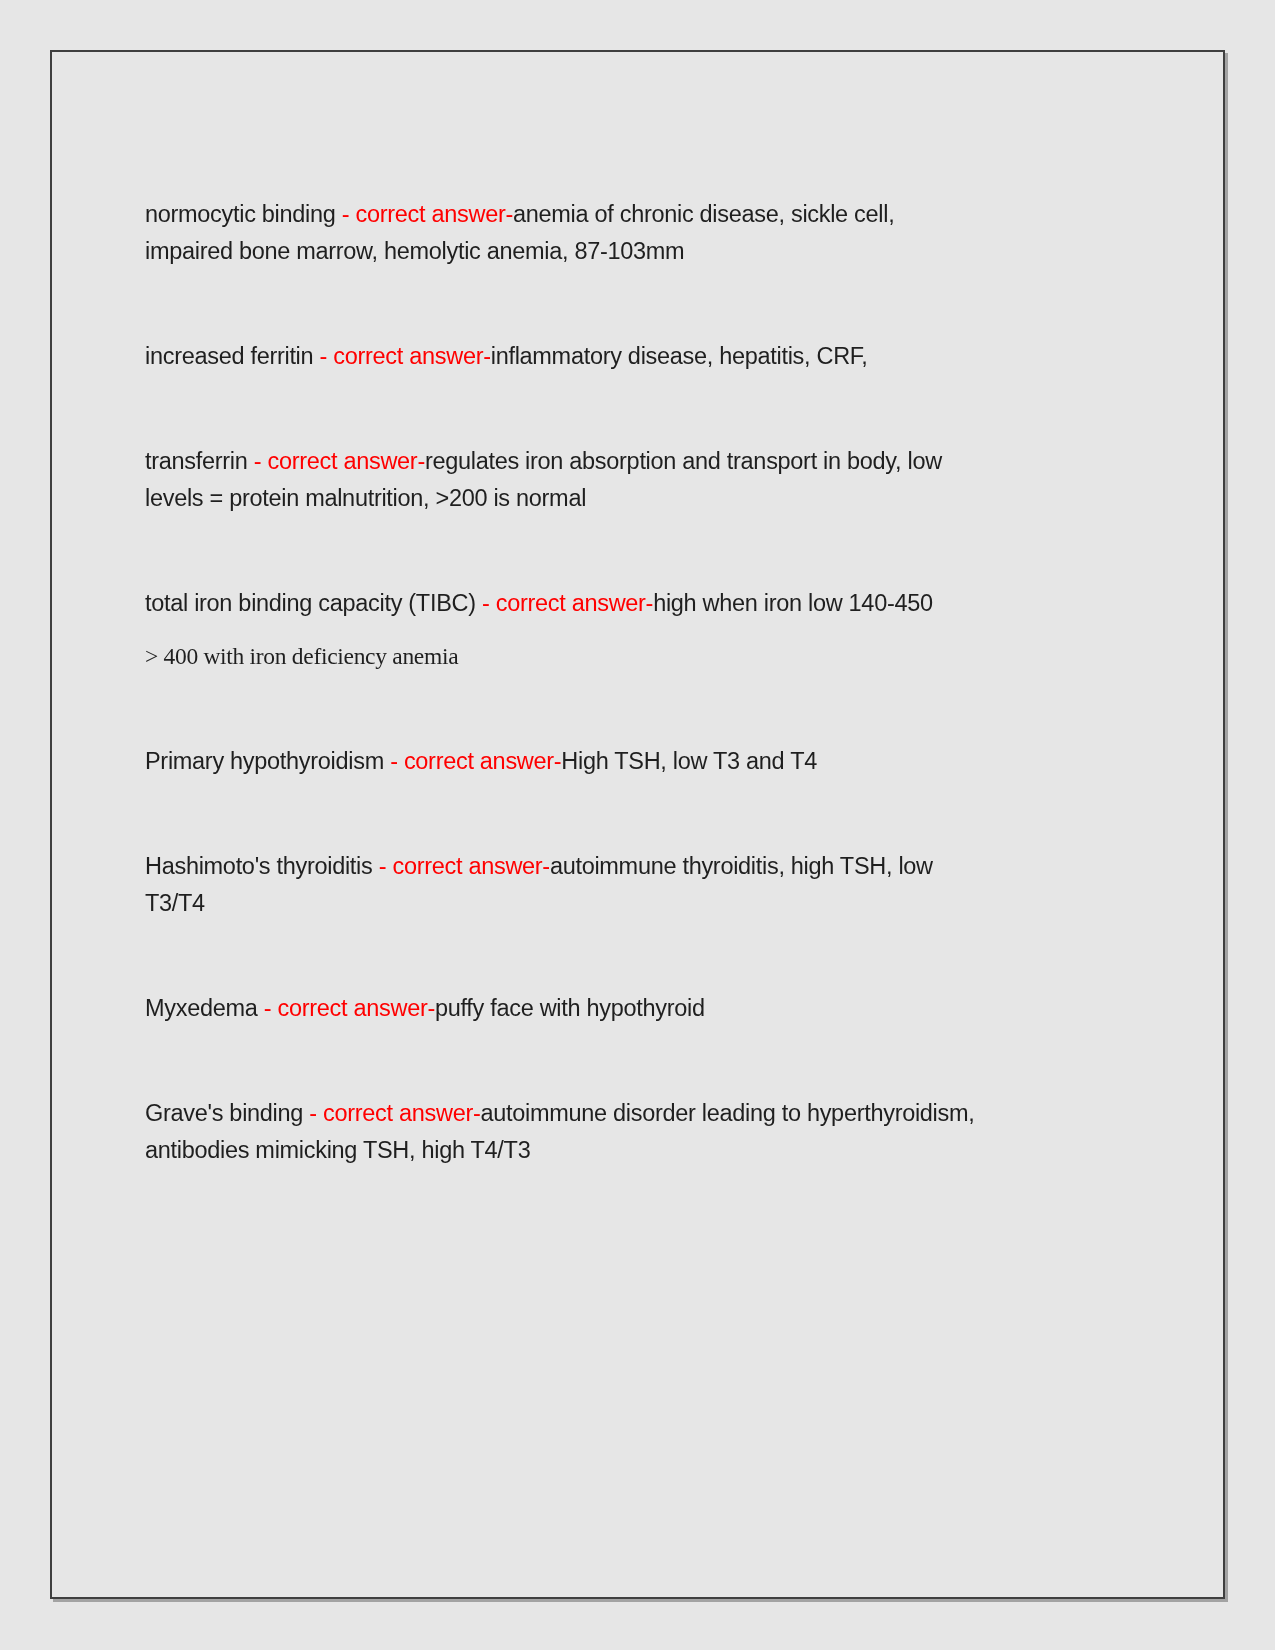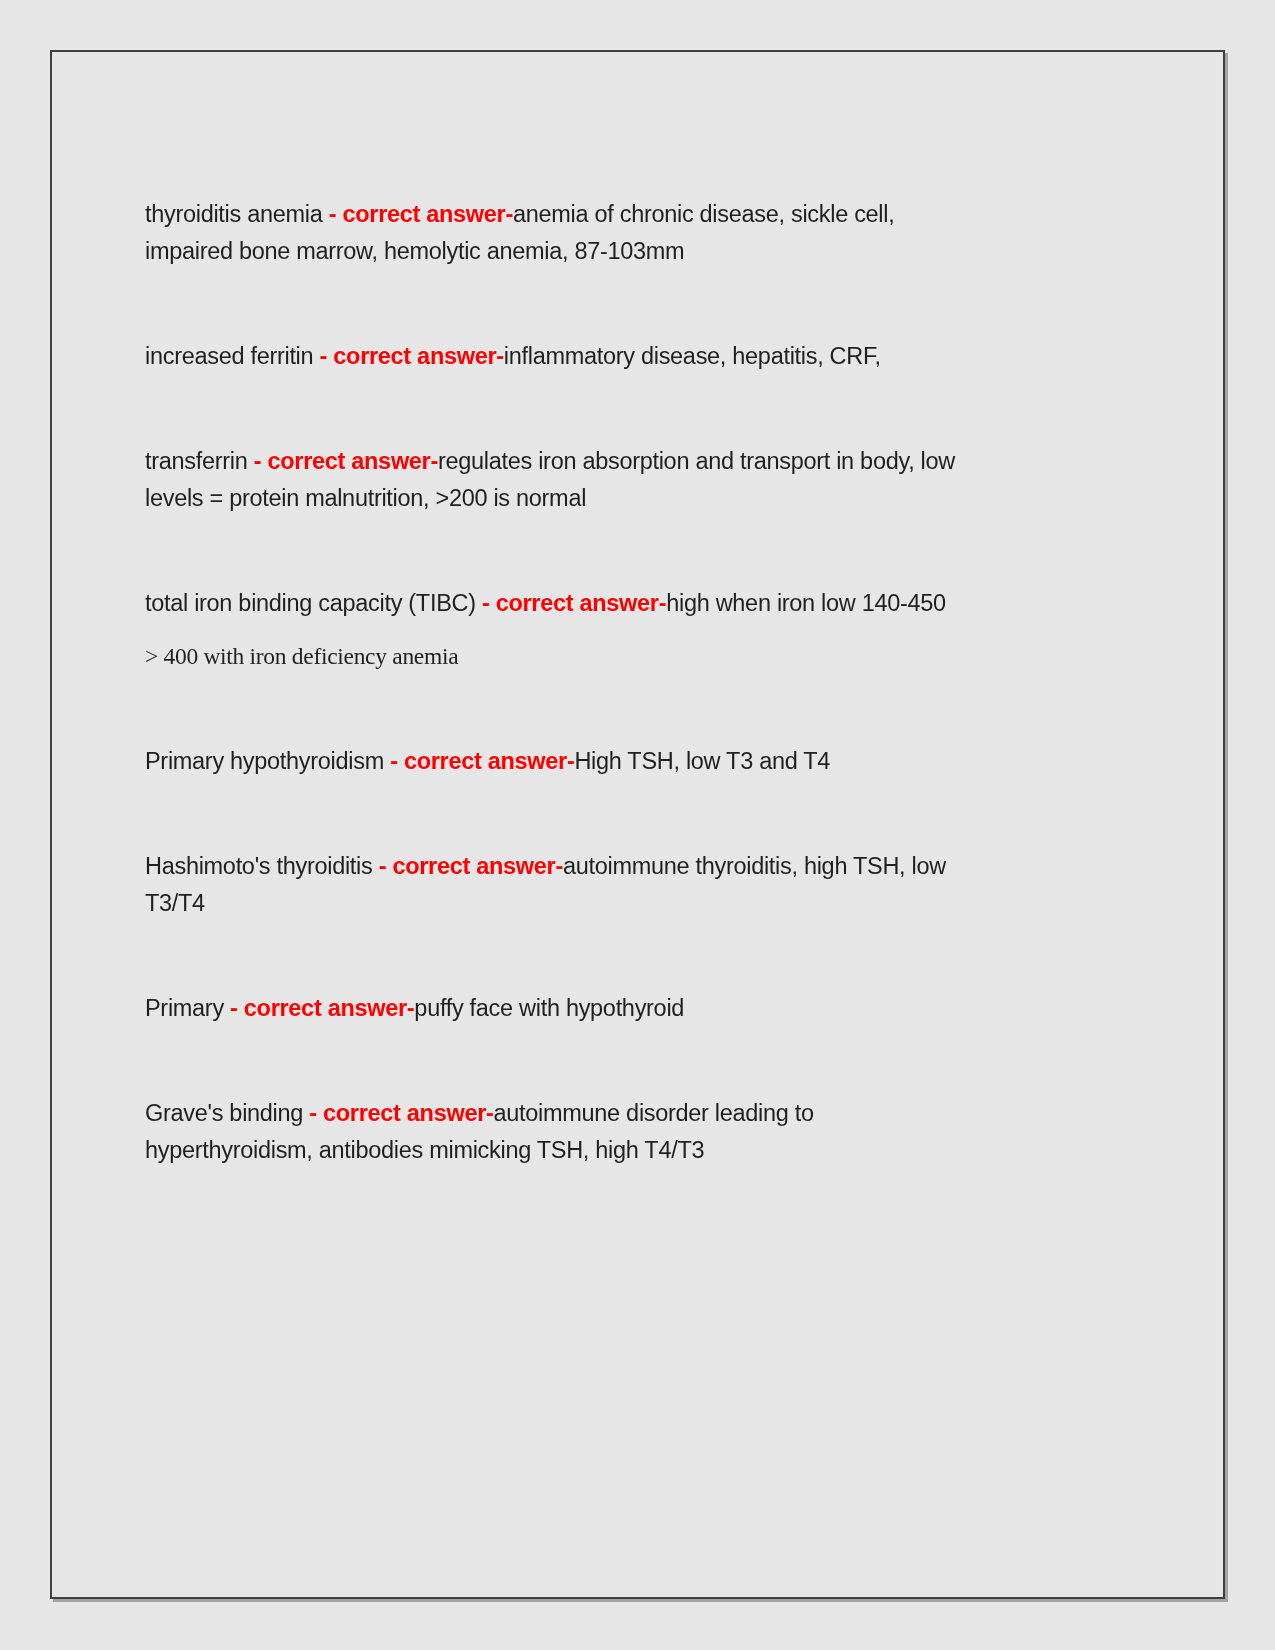--- a/index.html
+++ b/index.html
@@ -32,31 +32,31 @@
     font-size: 23.5px;
     line-height: 37px;
     letter-spacing: -0.3px;
     max-width: 1060px;
   }
   .entry { margin: 0 0 68px 0; }
   .entry p { margin: 0; }
   .qa-extra { margin-top: 16px !important; font-family: Liberation Serif, serif; }
   .marker {
     color: var(--marker-col, #ff0000);
-    font-weight: bold;
+    font-weight: normal;
   }
 </style>
 </head>
 <body>
 
 <div class="canvas">
   <div class="page">
     <div class="content" id="qa-list">
   <div class="entry">
-    <p class="qa-line"><span class="term">thyroiditis anemia </span><span class="marker">- correct answer-</span><span class="answer">anemia of chronic disease, sickle cell, impaired bone marrow, hemolytic anemia, 87-103mm</span></p>
+    <p class="qa-line"><span class="term">normocytic binding </span><span class="marker">- correct answer-</span><span class="answer">anemia of chronic disease, sickle cell, impaired bone marrow, hemolytic anemia, 87-103mm</span></p>
 
   </div>
 
 
   <div class="entry">
     <p class="qa-line"><span class="term">increased ferritin </span><span class="marker">- correct answer-</span><span class="answer">inflammatory disease, hepatitis, CRF,</span></p>
 
   </div>
 
   <div class="entry">
@@ -74,21 +74,21 @@
 
   </div>
 
 
   <div class="entry">
     <p class="qa-line"><span class="term">Hashimoto's thyroiditis </span><span class="marker">- correct answer-</span><span class="answer">autoimmune thyroiditis, high TSH, low T3/T4</span></p>
 
   </div>
 
   <div class="entry">
-    <p class="qa-line"><span class="term">Primary </span><span class="marker">- correct answer-</span><span class="answer">puffy face with hypothyroid</span></p>
+    <p class="qa-line"><span class="term">Myxedema </span><span class="marker">- correct answer-</span><span class="answer">puffy face with hypothyroid</span></p>
 
   </div>
 
   <div class="entry">
     <p class="qa-line"><span class="term">Grave's binding </span><span class="marker">- correct answer-</span><span class="answer">autoimmune disorder leading to hyperthyroidism, antibodies mimicking TSH, high T4/T3</span></p>
 
   </div>
 </div>
   </div>
 </div>

